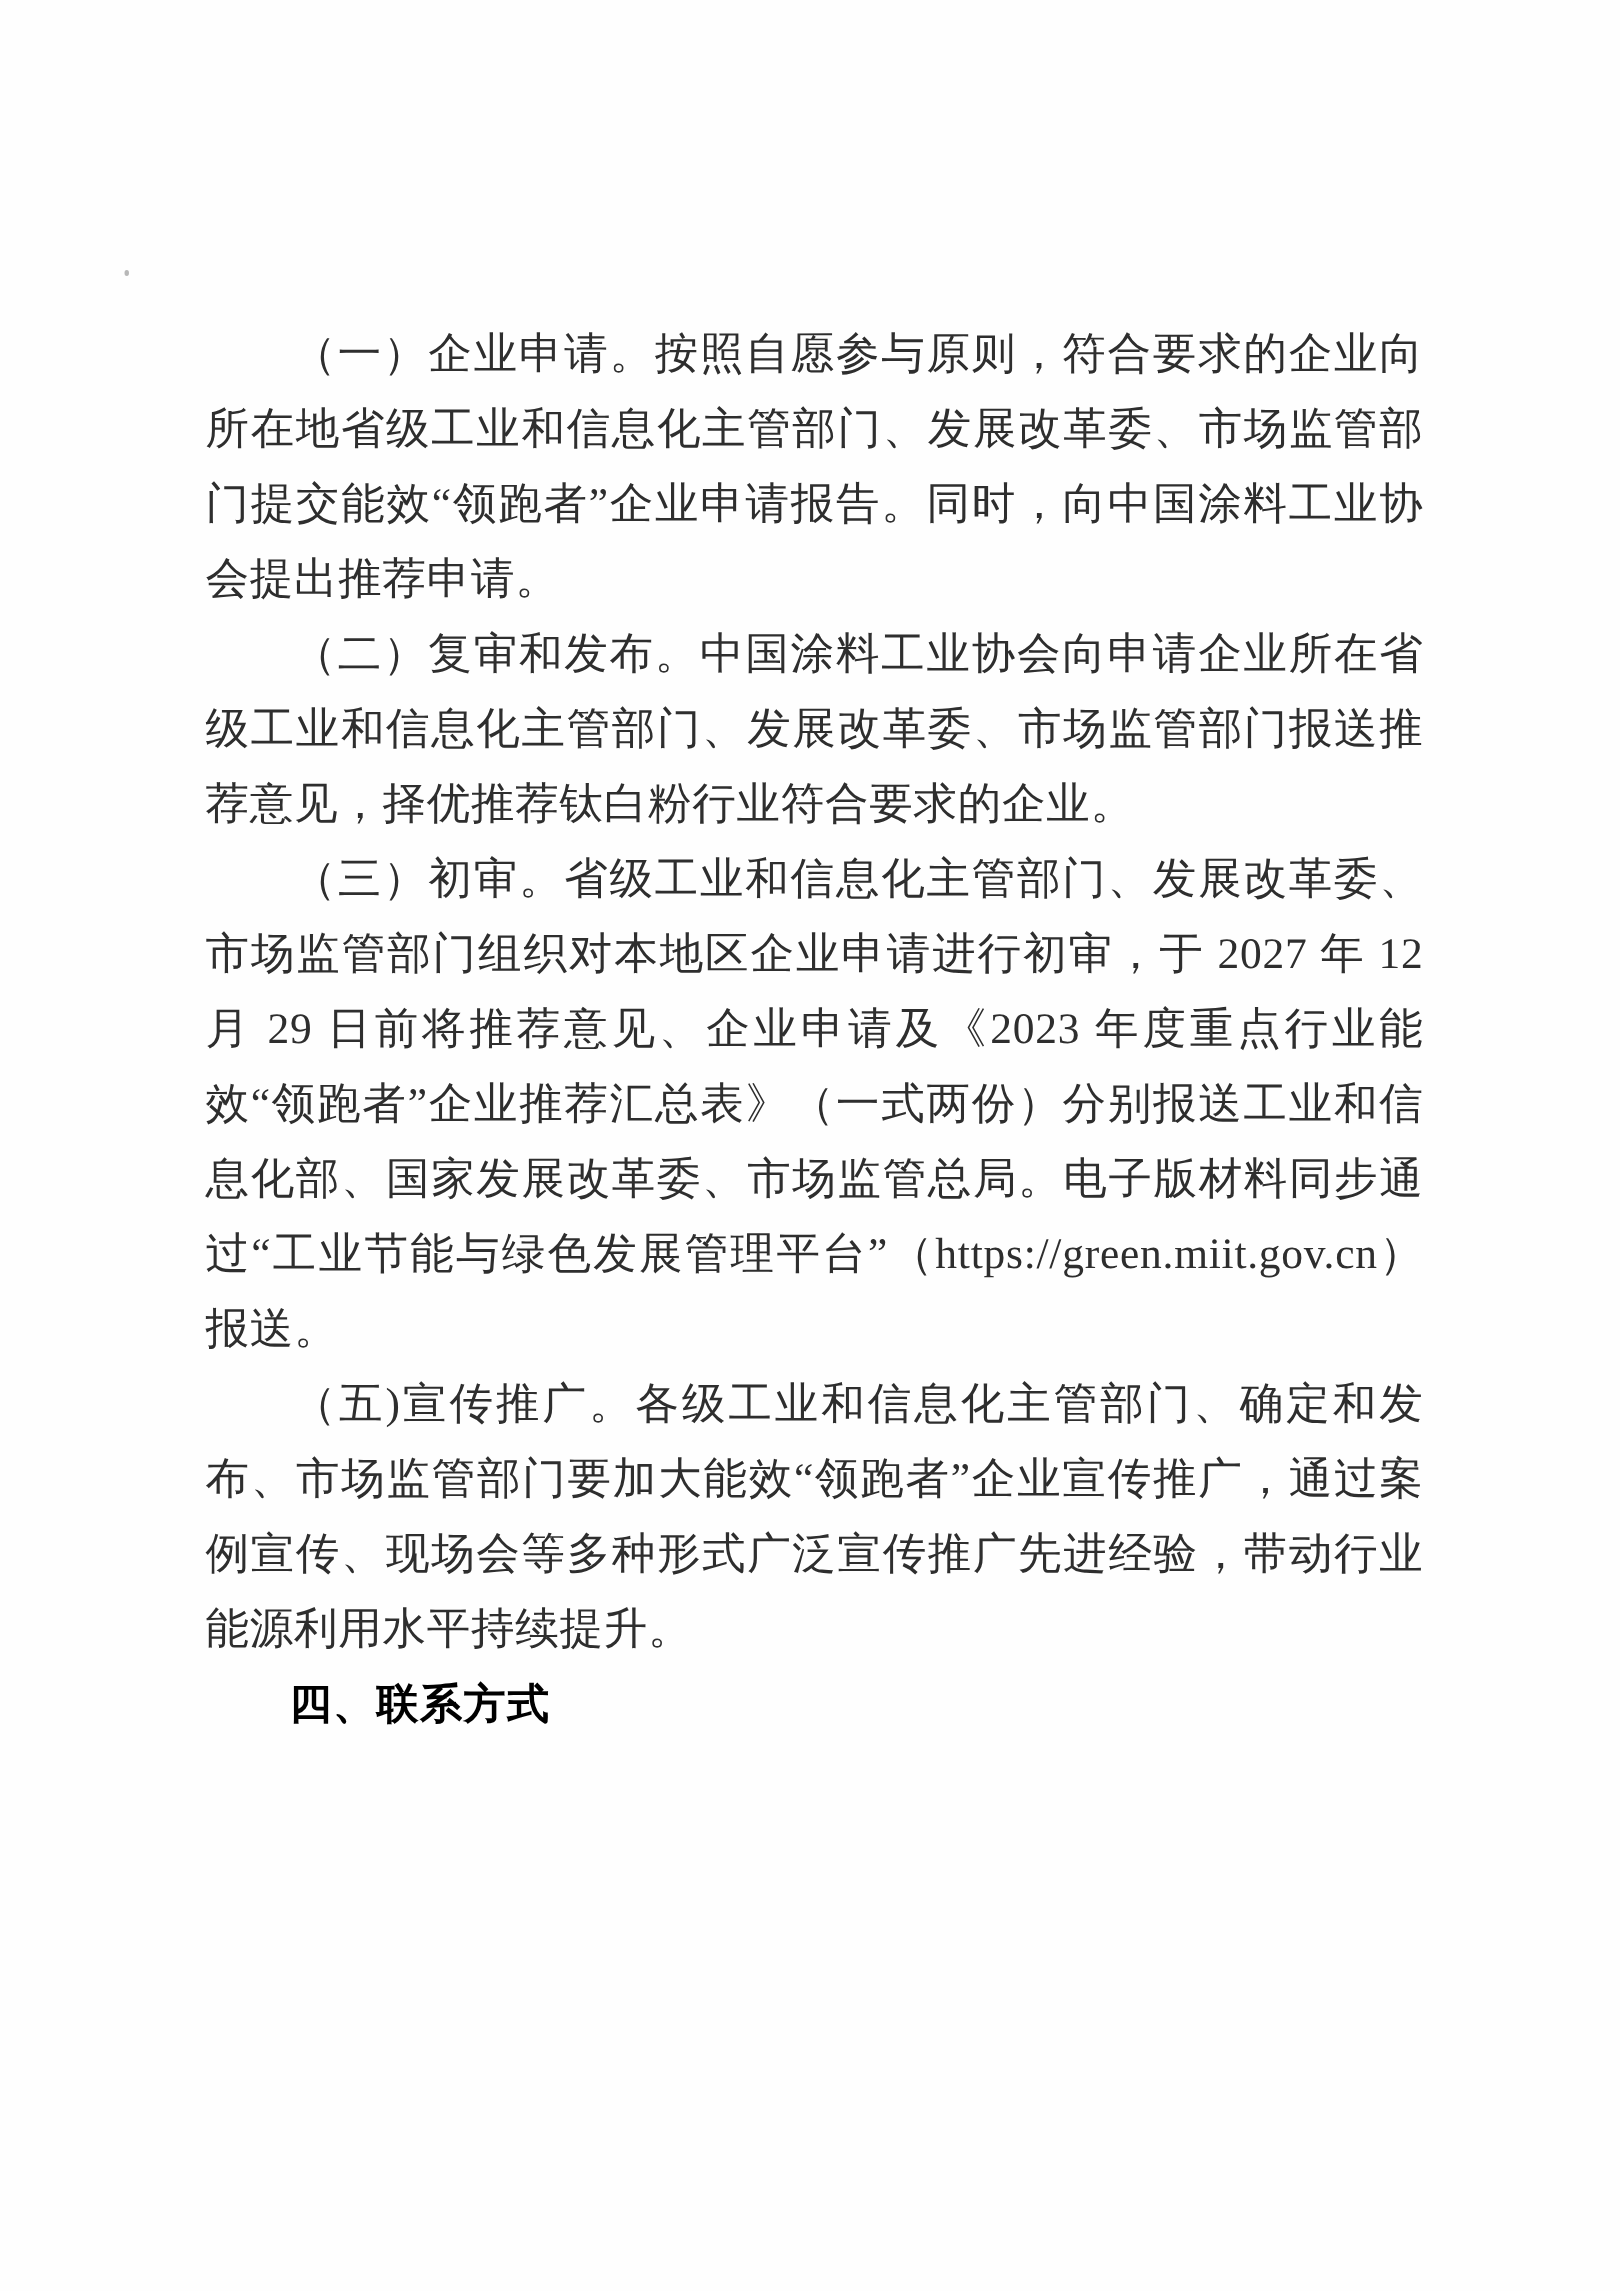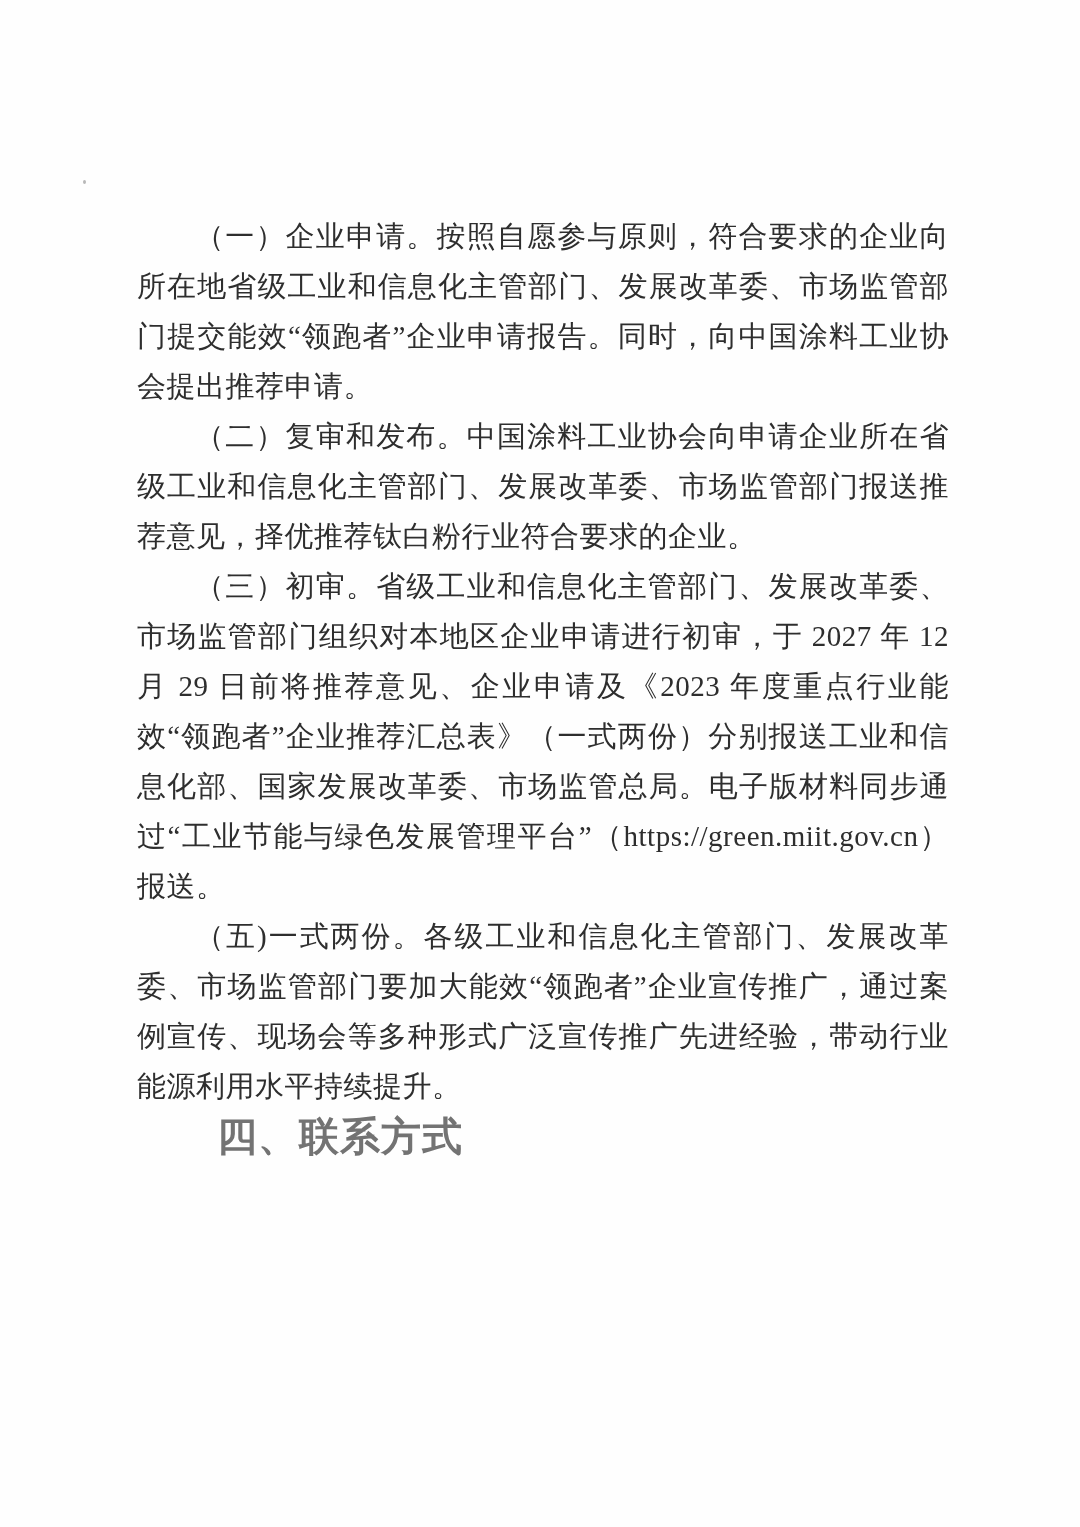--- a/index.html
+++ b/index.html
@@ -41,34 +41,34 @@
     color: #2e2e2e;
     text-align: justify;
     text-justify: inter-ideograph;
     text-indent: 2em;
     letter-spacing: 0.5px;
     font-weight: 400;
   }
   .heading {
     margin: 0;
     padding: 0;
-    font-size: 40px;
+    font-size: 28px;
     line-height: 50px;
-    color: #737373;
+    color: #000000;
     font-weight: 700;
     text-indent: 2em;
     letter-spacing: 1px;
     font-family: "Liberation Sans", "DejaVu Sans", sans-serif;
   }
 </style>
 </head>
 <body>
 
 <div class="page">
   <div class="speck"></div>
   <div class="content">
     <p class="para">（一）企业申请。按照自愿参与原则，符合要求的企业向所在地省级工业和信息化主管部门、发展改革委、市场监管部门提交能效“领跑者”企业申请报告。同时，向中国涂料工业协会提出推荐申请。</p>
     <p class="para">（二）复审和发布。中国涂料工业协会向申请企业所在省级工业和信息化主管部门、发展改革委、市场监管部门报送推荐意见，择优推荐钛白粉行业符合要求的企业。</p>
     <p class="para">（三）初审。省级工业和信息化主管部门、发展改革委、市场监管部门组织对本地区企业申请进行初审，于 2027 年 12 月 29 日前将推荐意见、企业申请及《2023 年度重点行业能效“领跑者”企业推荐汇总表》（一式两份）分别报送工业和信息化部、国家发展改革委、市场监管总局。电子版材料同步通过“工业节能与绿色发展管理平台”（https://green.miit.gov.cn）报送。</p>
-    <p class="para">（五)一式两份。各级工业和信息化主管部门、发展改革委、市场监管部门要加大能效“领跑者”企业宣传推广，通过案例宣传、现场会等多种形式广泛宣传推广先进经验，带动行业能源利用水平持续提升。</p>
+    <p class="para">（五)宣传推广。各级工业和信息化主管部门、确定和发布、市场监管部门要加大能效“领跑者”企业宣传推广，通过案例宣传、现场会等多种形式广泛宣传推广先进经验，带动行业能源利用水平持续提升。</p>
     <h3 class="heading">四、联系方式</h3>
   </div>
 </div>
 
 </body></html>

